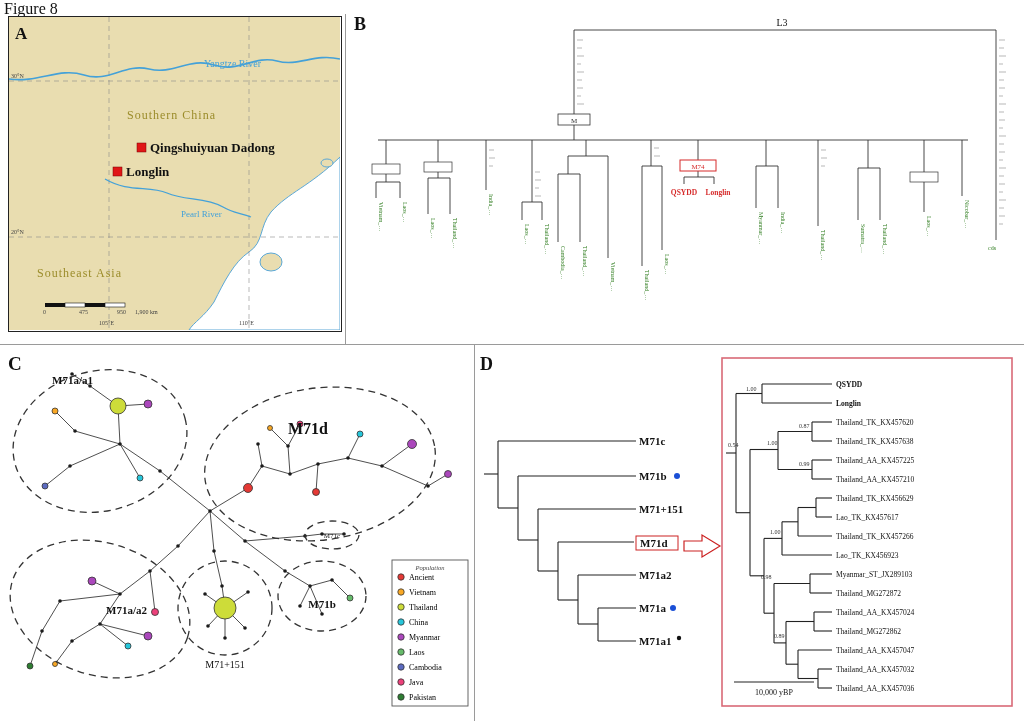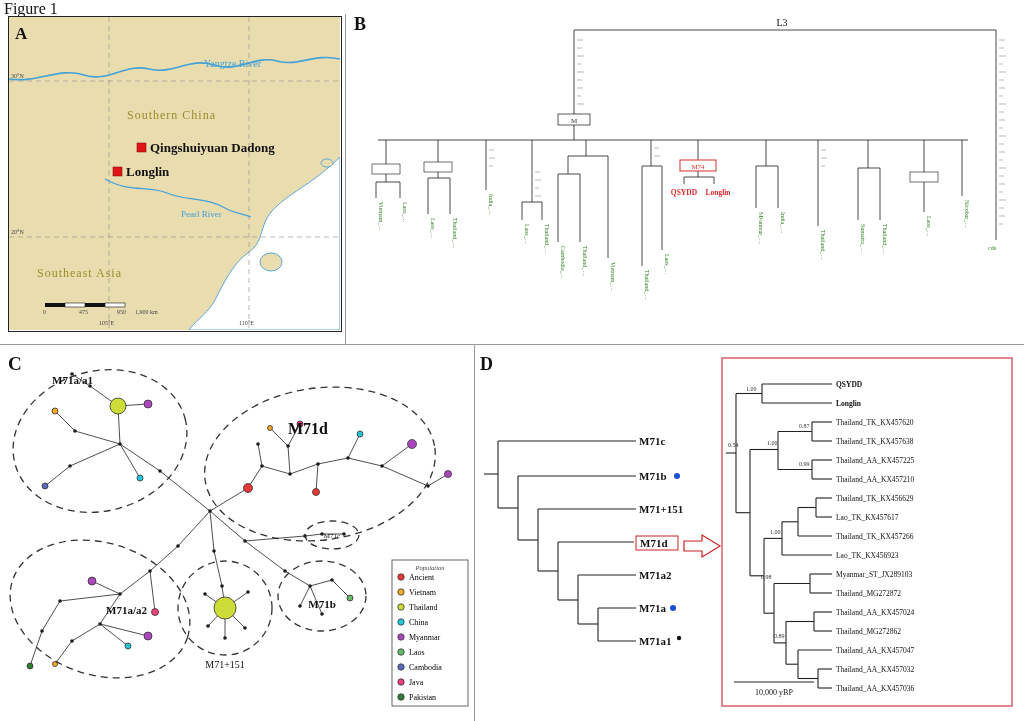--- a/index.html
+++ b/index.html
@@ -20,21 +20,21 @@
   .cnode{stroke:#333;stroke-width:0.8;}
   .taxon{font-size:7.5px;fill:#111;}
   .support{font-size:6px;fill:#333;}
   .cladeLabel{font-size:11px;font-weight:600;fill:#111;}
 </style>
 </head>
 <body>
 
 <div id="page">
 
-  <div class="abs fig-title">Figure 1</div>
+  <div class="abs fig-title">Figure 8</div>
 
   <div class="abs divider" style="left:0;top:344px;width:1024px;height:1px;"></div>
   <div class="abs divider" style="left:345px;top:14px;width:1px;height:330px;"></div>
   <div class="abs divider" style="left:474px;top:345px;width:1px;height:376px;"></div>
 
   <div class="abs" style="left:8px;top:16px;width:334px;height:316px;border:1.5px solid #222;box-sizing:border-box;">
     <svg width="331" height="313" viewBox="0 0 331 313">
       <rect x="0" y="0" width="331" height="313" fill="#e9ddb0"></rect>
 
       <path d="M331,140 C300,170 280,175 262,195 C250,210 255,225 240,235 C225,245 215,265 205,285 C195,300 185,305 180,313 L331,313 Z" fill="#ffffff" stroke="#5aa7d6" stroke-width="1"></path>

